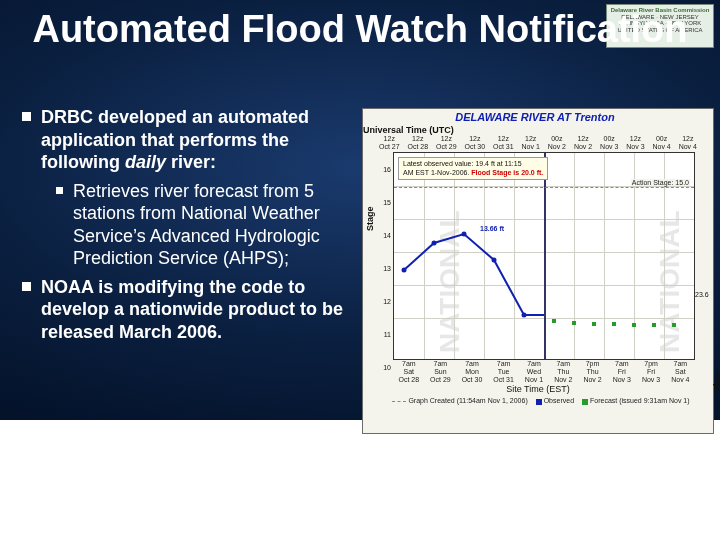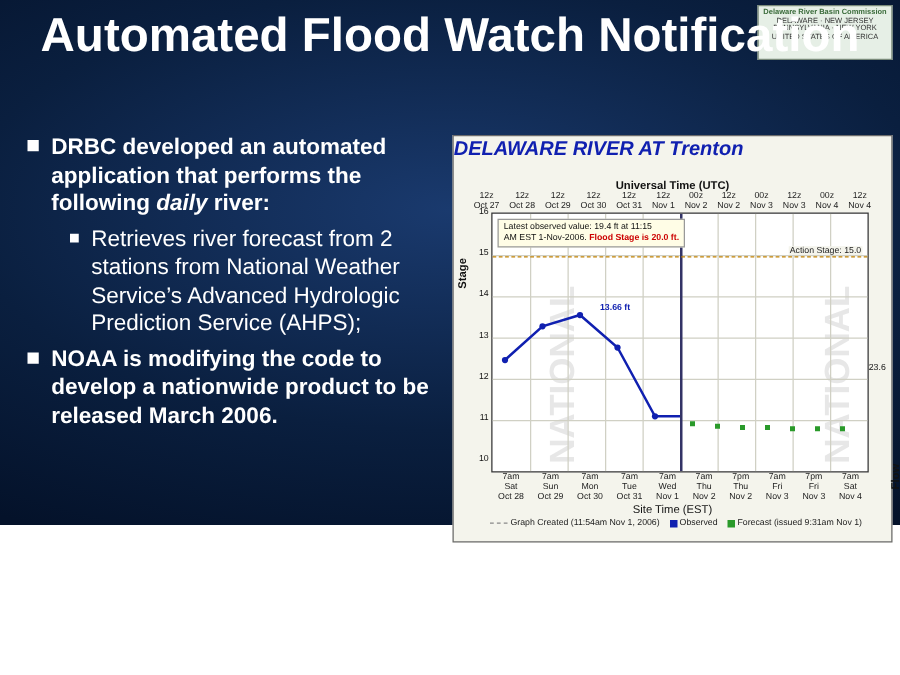--- a/index.html
+++ b/index.html
@@ -91,34 +91,34 @@
     top: 108px;
     left: 362px;
     width: 352px;
     height: 326px;
     background: #f4f4ec;
     border: 1px solid #6b6b6b;
     box-sizing: border-box;
   }
   .chart-title {
     width: 100%;
-    font-size: 16px;
+    font-size: 11px;
     font-weight: bold;
     font-style: italic;
     color: #1020b0;
-    text-align: left;
+    text-align: center;
     padding: 2px 6px 0 0;
     box-sizing: border-box;
   }
   .utc-label {
-    text-align: center;
+    text-align: left;
     font-size: 9px;
     color: #111;
     font-weight: bold;
-    margin-top: 14px;
+    margin-top: 2px;
   }
   .utc-row {
     display: flex;
     justify-content: space-around;
     font-size: 7px;
     color: #222;
     padding: 0 12px;
     text-align:center;
     line-height:1.1;
   }
@@ -215,21 +215,21 @@
 
   <div class="body">
     <div class="bullet-row">
       <div class="sq"></div>
       <div class="L1-text">
         <span class="plain">DRBC developed an automated application that performs the following </span><span class="ital">daily</span><span class="plain"> river:</span>
       </div>
     </div>
     <div class="bullet-row sub">
       <div class="sq small"></div>
-      <div class="L2-text">Retrieves river forecast from 2 stations from National Weather Service’s Advanced Hydrologic Prediction Service (AHPS);</div>
+      <div class="L2-text">Retrieves river forecast from 5 stations from National Weather Service’s Advanced Hydrologic Prediction Service (AHPS);</div>
     </div>
     <div class="bullet-row">
       <div class="sq"></div>
       <div class="L1-text">NOAA is modifying the code to develop a nationwide product to be released March 2006.</div>
     </div>
   </div>
 
   <div class="chart">
     <div class="chart-title">DELAWARE RIVER  AT Trenton</div>
     <div class="utc-label">Universal Time (UTC)</div>

